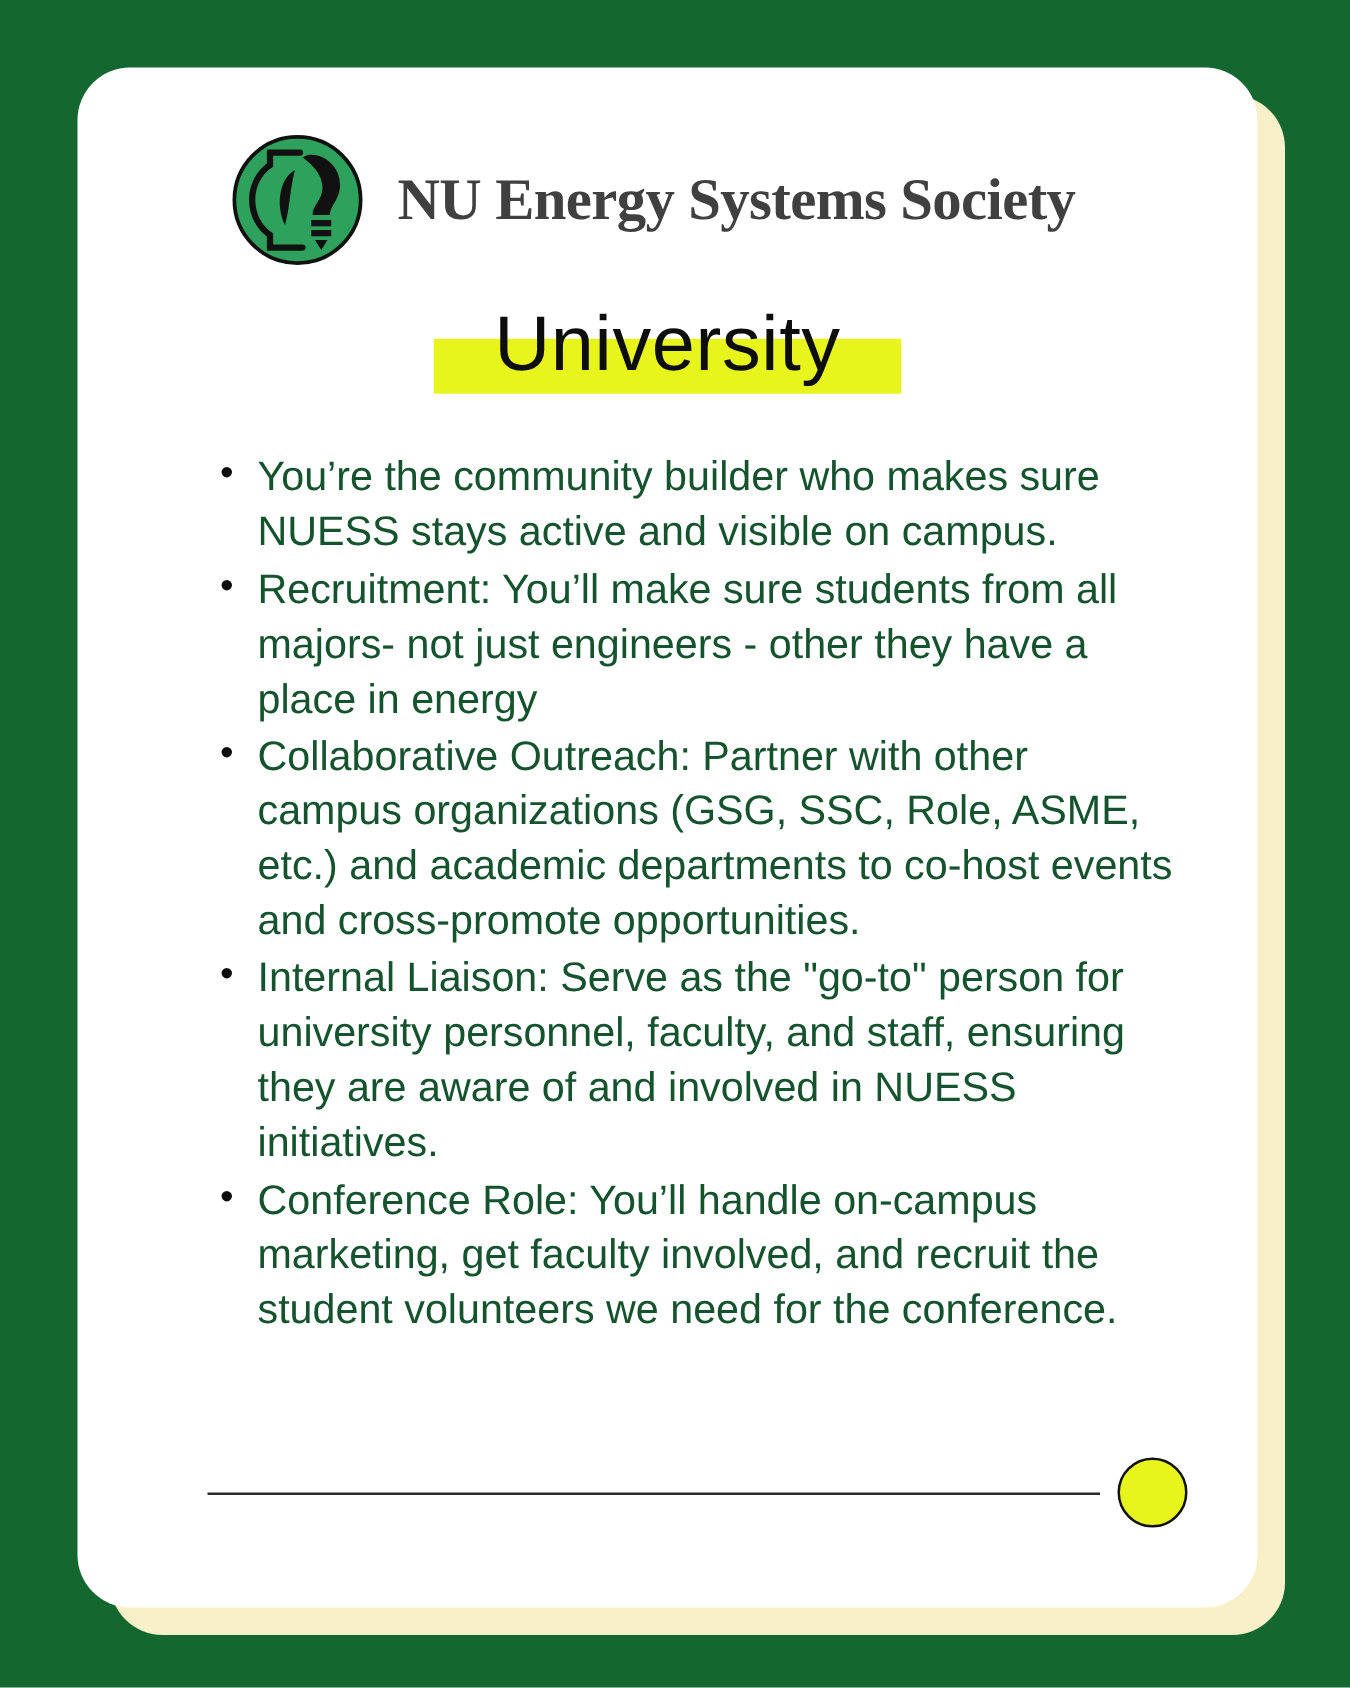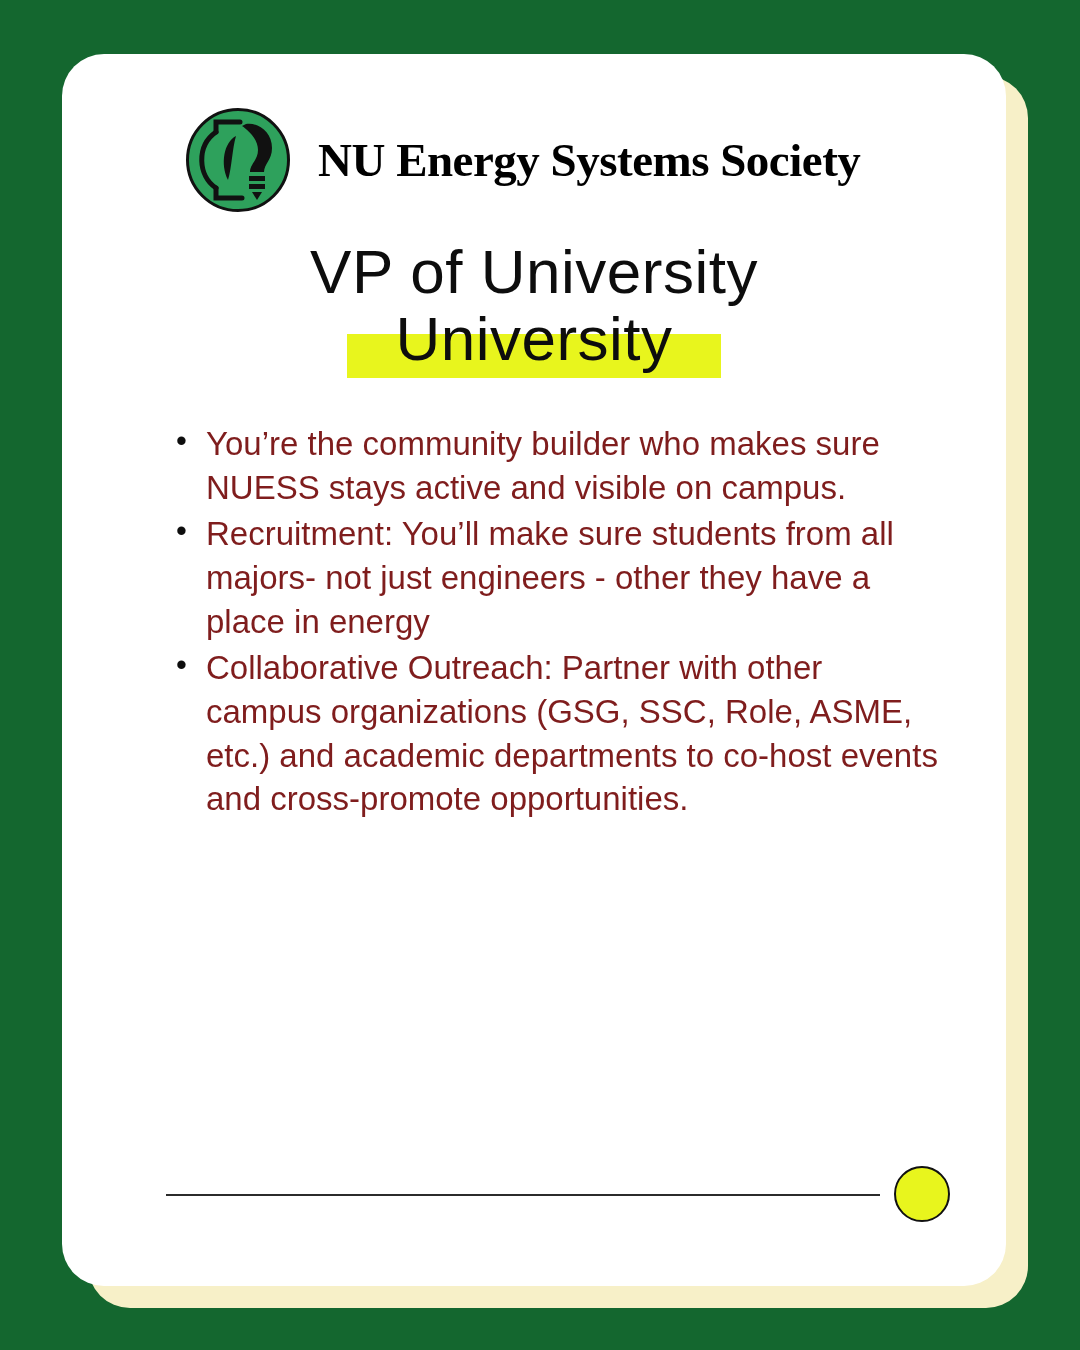--- a/index.html
+++ b/index.html
@@ -63,21 +63,21 @@
   }
   .logo svg {
     position: absolute;
     left: 0;
     top: 0;
   }
   .brand-title {
     font-family: "Liberation Serif", serif;
     font-weight: bold;
     font-size: 47px;
-    color: #000000;
+    color: #404040;
     letter-spacing: -0.5px;
     white-space: nowrap;
   }
   .title-block {
     margin-top: 22px;
     text-align: center;
     padding: 0 40px;
   }
   .title-line {
     font-size: 62px;
@@ -105,21 +105,21 @@
   }
   ul.bullets {
     margin: 52px 0 0 0;
     padding: 0 10px 0 58px;
     list-style: none;
   }
   ul.bullets li {
     position: relative;
     font-size: 33px;
     line-height: 1.33;
-    color: #7f1d1d;
+    color: #14532d;
     margin-bottom: 2px;
     padding-left: 30px;
   }
   ul.bullets li::before {
     content: "\2022";
     position: absolute;
     left: 0;
     top: -2px;
     font-size: 31px;
     color: #0d0d0d;
@@ -171,31 +171,32 @@
           <path d="M62 24 C62 24, 78 34, 78 48 C78 58, 70 62, 70 70 L84 70 C84 62, 92 58, 92 46 C92 30, 78 20, 66 22 Z" fill="#111"></path>
           <rect x="69" y="74" width="16" height="5" fill="#111"></rect>
           <rect x="69" y="82" width="16" height="5" fill="#111"></rect>
           <path d="M72 90 L82 90 L77 98 Z" fill="#111"></path>
         </svg>
       </div>
       <div class="brand-title">NU Energy Systems Society</div>
     </div>
 
     <div class="title-block">
-      <div class="title-line">VP of University</div>
       <div class="title-line title-line-2">
         <span class="hl"></span>
         <span class="txt">University</span>
       </div>
     </div>
 
     <ul class="bullets">
       <li>You’re the community builder who makes sure NUESS stays active and visible on campus.</li>
       <li>Recruitment: You’ll make sure students from all majors- not just engineers - other they have a place in energy</li>
       <li>Collaborative Outreach: Partner with other campus organizations (GSG, SSC, Role, ASME, etc.) and academic departments to co-host events and cross-promote opportunities.</li>
+      <li>Internal Liaison: Serve as the "go-to" person for university personnel, faculty, and staff, ensuring they are aware of and involved in NUESS initiatives.</li>
+      <li>Conference Role: You’ll handle on-campus marketing, get faculty involved, and recruit the student volunteers we need for the conference.</li>
     </ul>
 
     <div class="footer">
       <div class="footer-line"></div>
       <div class="footer-dot"></div>
     </div>
 
   </div>
 </div>
 

